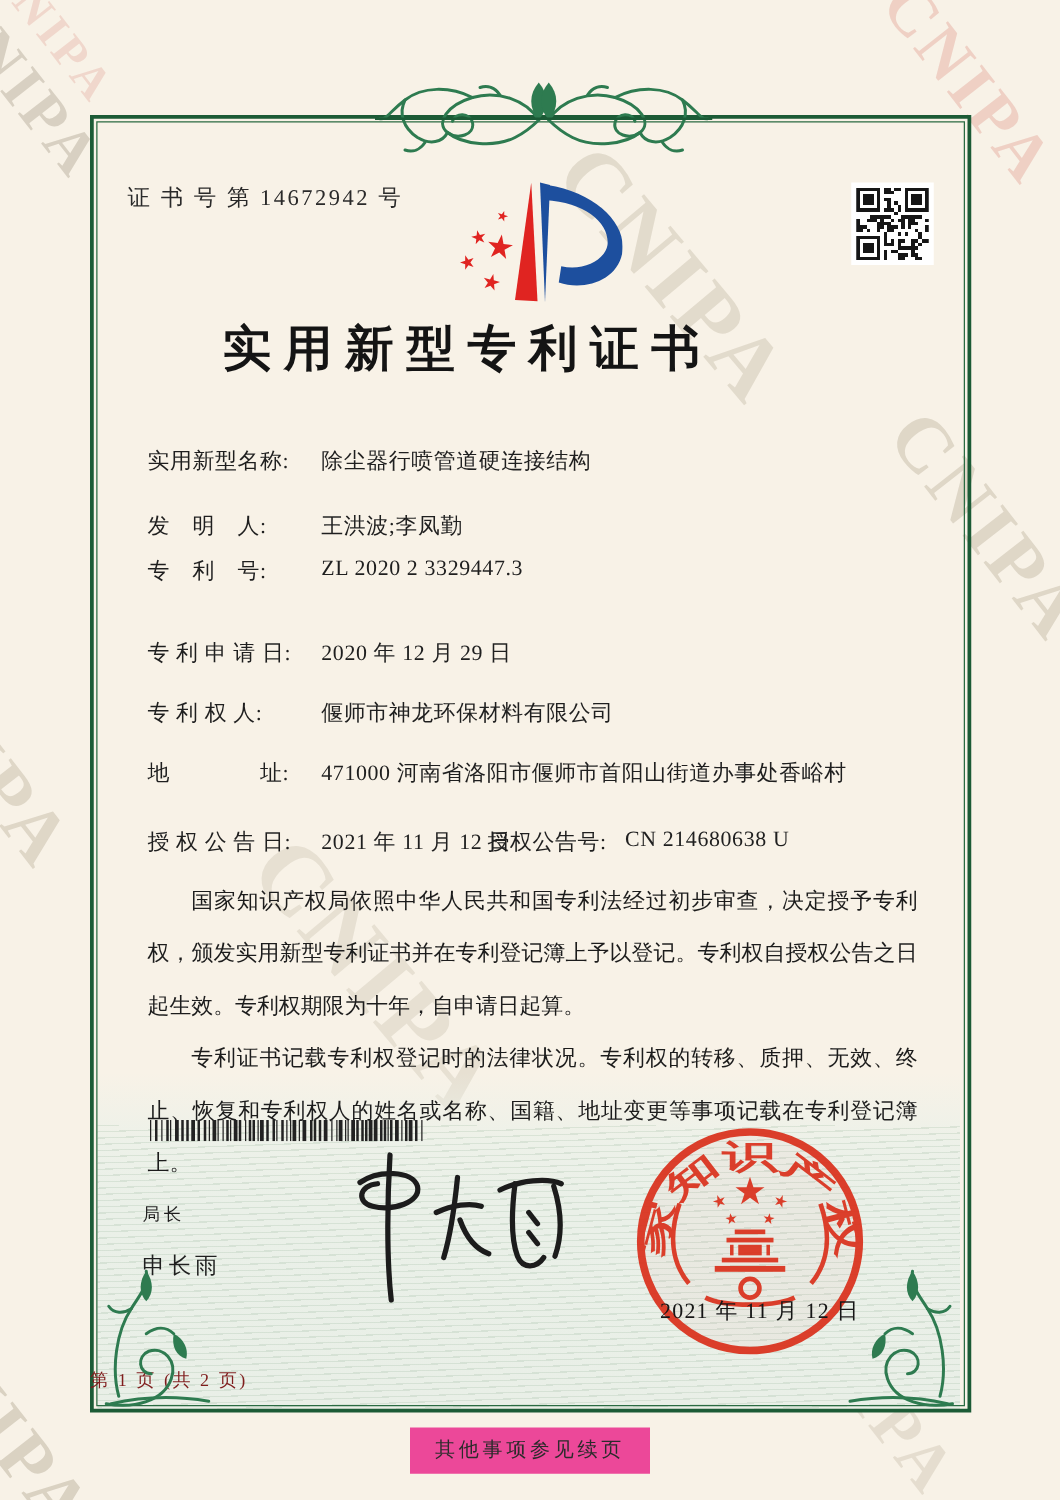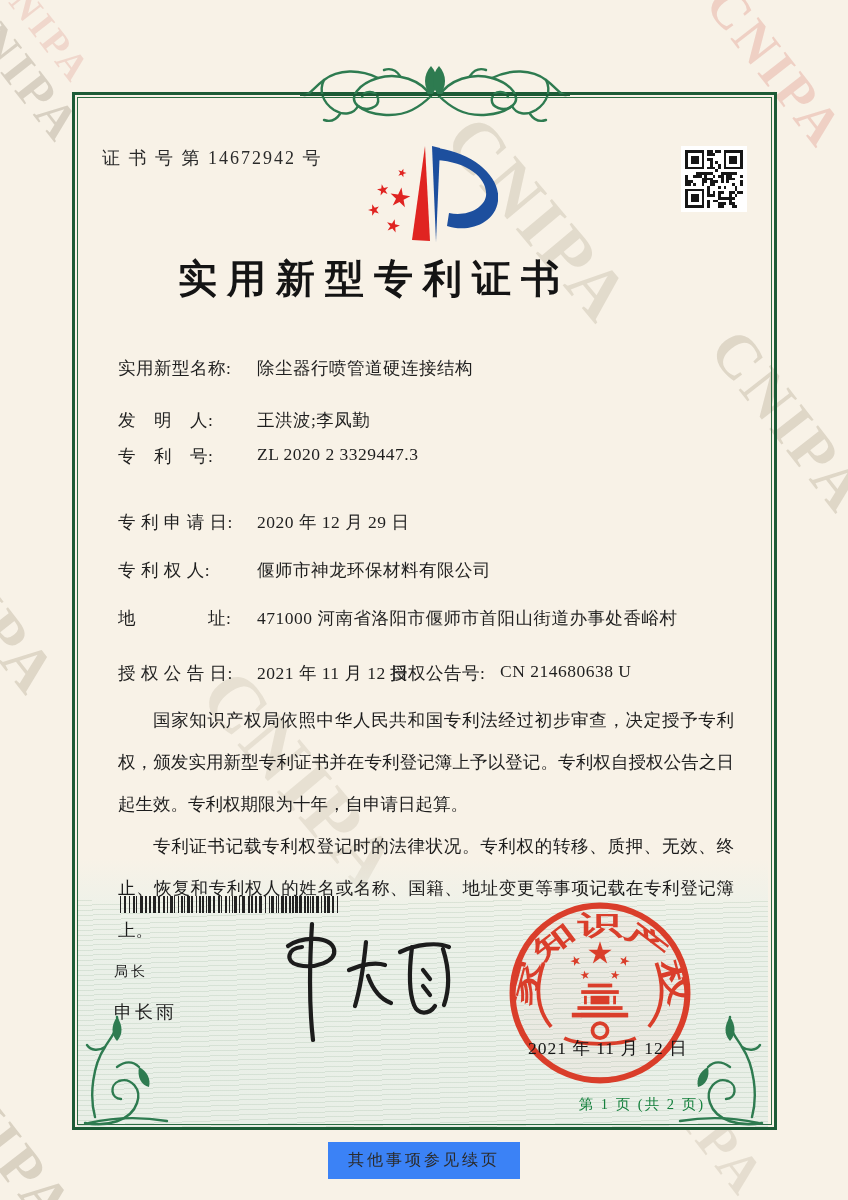--- a/index.html
+++ b/index.html
@@ -52,23 +52,23 @@
   .barcode{position:absolute;left:120px;top:896px;width:220px;height:17px;}
   .sig-title{position:absolute;left:114px;top:963px;font-size:14px;color:#1f1f1f;
              font-family:"Liberation Sans","DejaVu Sans",sans-serif;letter-spacing:3px;}
   .sig-name{position:absolute;left:114px;top:1000px;font-size:18px;color:#1f1f1f;
             font-family:"Liberation Sans","DejaVu Sans",sans-serif;letter-spacing:3px;}
   .signature{position:absolute;left:252px;top:916px;width:200px;height:128px;}
 
   .seal{position:absolute;left:506px;top:899px;width:188px;height:188px;}
   .sealdate{position:absolute;left:528px;top:1036px;font-size:17.5px;color:#161616;letter-spacing:1px;z-index:6;}
 
-  .pagenum{position:absolute;left:72px;top:1095px;width:633px;text-align:right;font-size:14.5px;
-           color:#15803d;letter-spacing:2px;z-index:6;}
-  .footnote{position:absolute;left:424px;top:1142px;transform:translateX(-50%);background:#3b82f6;
+  .pagenum{position:absolute;left:72px;top:1095px;width:633px;text-align:left;font-size:14.5px;
+           color:#7f1d1d;letter-spacing:2px;z-index:6;}
+  .footnote{position:absolute;left:424px;top:1142px;transform:translateX(-50%);background:#ec4899;
             padding:8px 20px;font-size:16px;color:#2b2b2b;letter-spacing:3px;z-index:6;}
 
   .orn-top{position:absolute;left:300px;top:62px;width:270px;height:64px;z-index:5;}
   .orn-bl{position:absolute;left:77px;top:1006px;width:95px;height:122px;z-index:5;}
   .orn-br{position:absolute;left:675px;top:1006px;width:95px;height:122px;z-index:5;transform:scaleX(-1);}
 </style>
 </head>
 <body>
 
 <div class="page">

